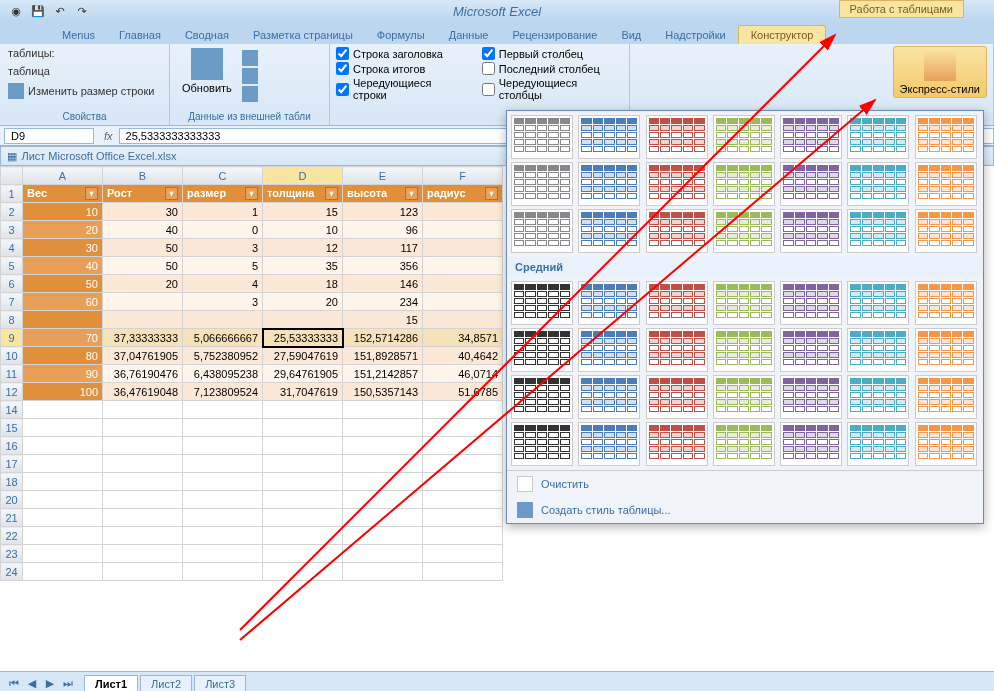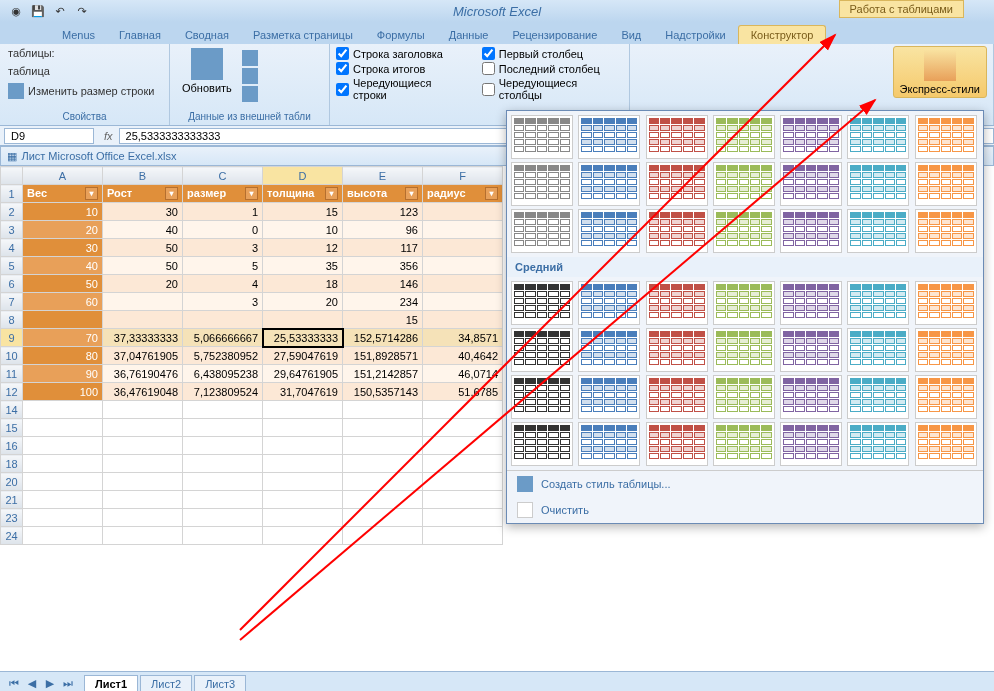--- a/index.html
+++ b/index.html
@@ -321,39 +321,57 @@
         <tr>
           <th class="rowh">16</th>
           <td></td>
           <td></td>
           <td></td>
           <td></td>
           <td></td>
           <td></td>
         </tr>
         <tr>
+          <th class="rowh">17</th>
+          <td></td>
+          <td></td>
+          <td></td>
+          <td></td>
+          <td></td>
+          <td></td>
+        </tr>
+        <tr>
           <th class="rowh">18</th>
           <td></td>
           <td></td>
           <td></td>
           <td></td>
           <td></td>
           <td></td>
         </tr>
         <tr>
           <th class="rowh">20</th>
           <td></td>
           <td></td>
           <td></td>
           <td></td>
           <td></td>
           <td></td>
         </tr>
         <tr>
           <th class="rowh">21</th>
+          <td></td>
+          <td></td>
+          <td></td>
+          <td></td>
+          <td></td>
+          <td></td>
+        </tr>
+        <tr>
+          <th class="rowh">22</th>
           <td></td>
           <td></td>
           <td></td>
           <td></td>
           <td></td>
           <td></td>
         </tr>
         <tr>
           <th class="rowh">23</th>
           <td></td>
@@ -2190,26 +2208,26 @@
           <div class="thumb-cell" style="background:#fff;border:0.5px solid #f79646"></div>
           <div class="thumb-cell" style="background:#fff;border:0.5px solid #f79646"></div>
           <div class="thumb-cell" style="background:#fff;border:0.5px solid #f79646"></div>
           <div class="thumb-cell" style="background:#fff;border:0.5px solid #f79646"></div>
           <div class="thumb-cell" style="background:#fff;border:0.5px solid #f79646"></div>
         </div>
       </div>
     </div>
   <div class="gallery-footer">
     <div class="gallery-item">
+        <span class="ricon" style="background:#fff;border:1px solid #ccc"></span>
+        <span>Очистить</span>
+      </div>
+    <div class="gallery-item">
         <span class="ricon"></span>
         <span>Создать стиль таблицы...</span>
-      </div>
-    <div class="gallery-item">
-        <span class="ricon" style="background:#fff;border:1px solid #ccc"></span>
-        <span>Очистить</span>
       </div>
   </div>
 </div>
 
 <div class="sheet-tabs">
   <span class="nav-btn">⏮</span>
   <span class="nav-btn">◀</span>
   <span class="nav-btn">▶</span>
   <span class="nav-btn">⏭</span>
   <div id="stabs" style="display:flex;gap:2px;margin-left:6px">

